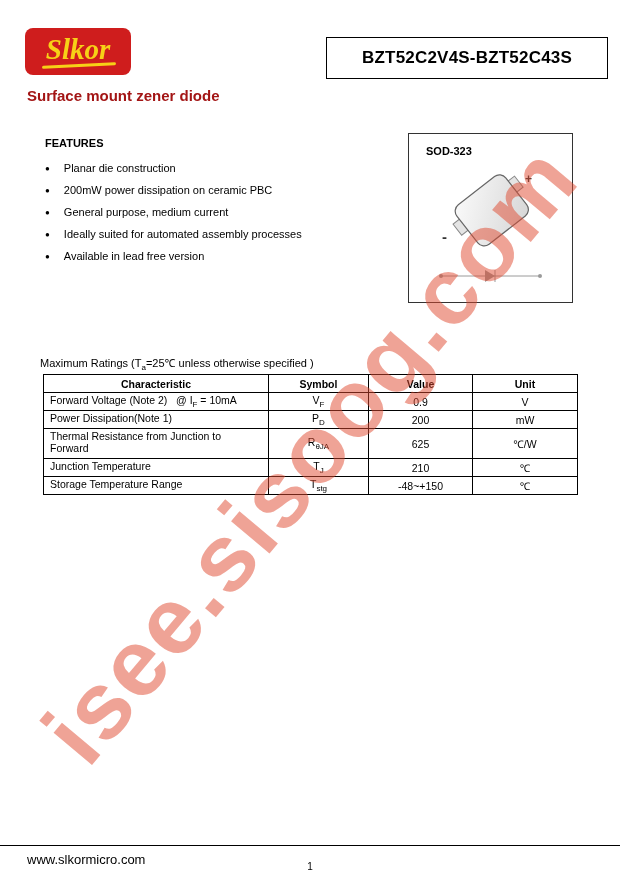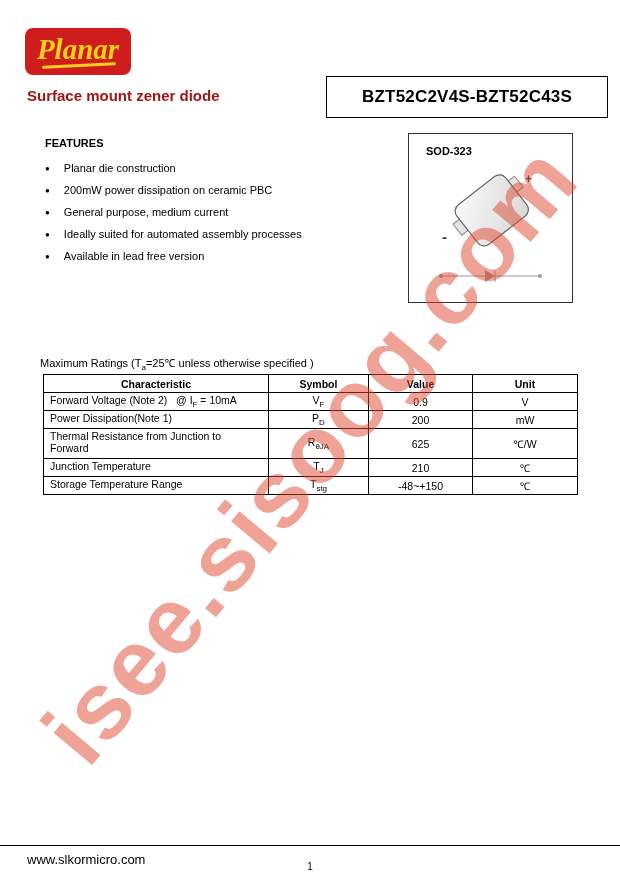--- a/index.html
+++ b/index.html
@@ -33,21 +33,21 @@
     width: 74px; height: 3px;
     background: var(--logo_yellow, #f7d117);
     border-radius: 2px;
     transform: rotate(-3deg);
   }
   .title-box {
     position: absolute; left: 326px; top: 37px;
     width: 280px; height: 40px;
     border: 1.5px solid #000;
     display: flex; align-items: center; justify-content: center;
-    font-weight: bold; font-size: 17px; letter-spacing: 0.2px; margin-top: 39px;
+    font-weight: bold; font-size: 17px; letter-spacing: 0.2px;
   }
   .doc-title {
     position: absolute; left: 27px; top: 87px;
     font-size: 15px; font-weight: bold;
     color: var(--heading_red, #a31515);
   }
 
   
   .features { position: absolute; left: 45px; top: 137px; width: 350px; }
   .features-h { font-size: 11px; font-weight: bold; margin-bottom: 13px; }
@@ -99,21 +99,21 @@
     z-index: 9;
     font-family: "Liberation Sans", sans-serif;
   }
 </style>
 </head>
 <body>
 
 <div class="page">
 
   <div class="logo">
-    <span class="logo-text">Planar</span>
+    <span class="logo-text">Slkor</span>
     <span class="logo-swoosh"></span>
   </div>
   <div class="title-box">
     <span>BZT52C2V4S-BZT52C43S</span>
   </div>
   <div class="doc-title">Surface mount zener diode</div>
 
   <div class="features">
     <div class="features-h">FEATURES</div>
     <div class="feature">

